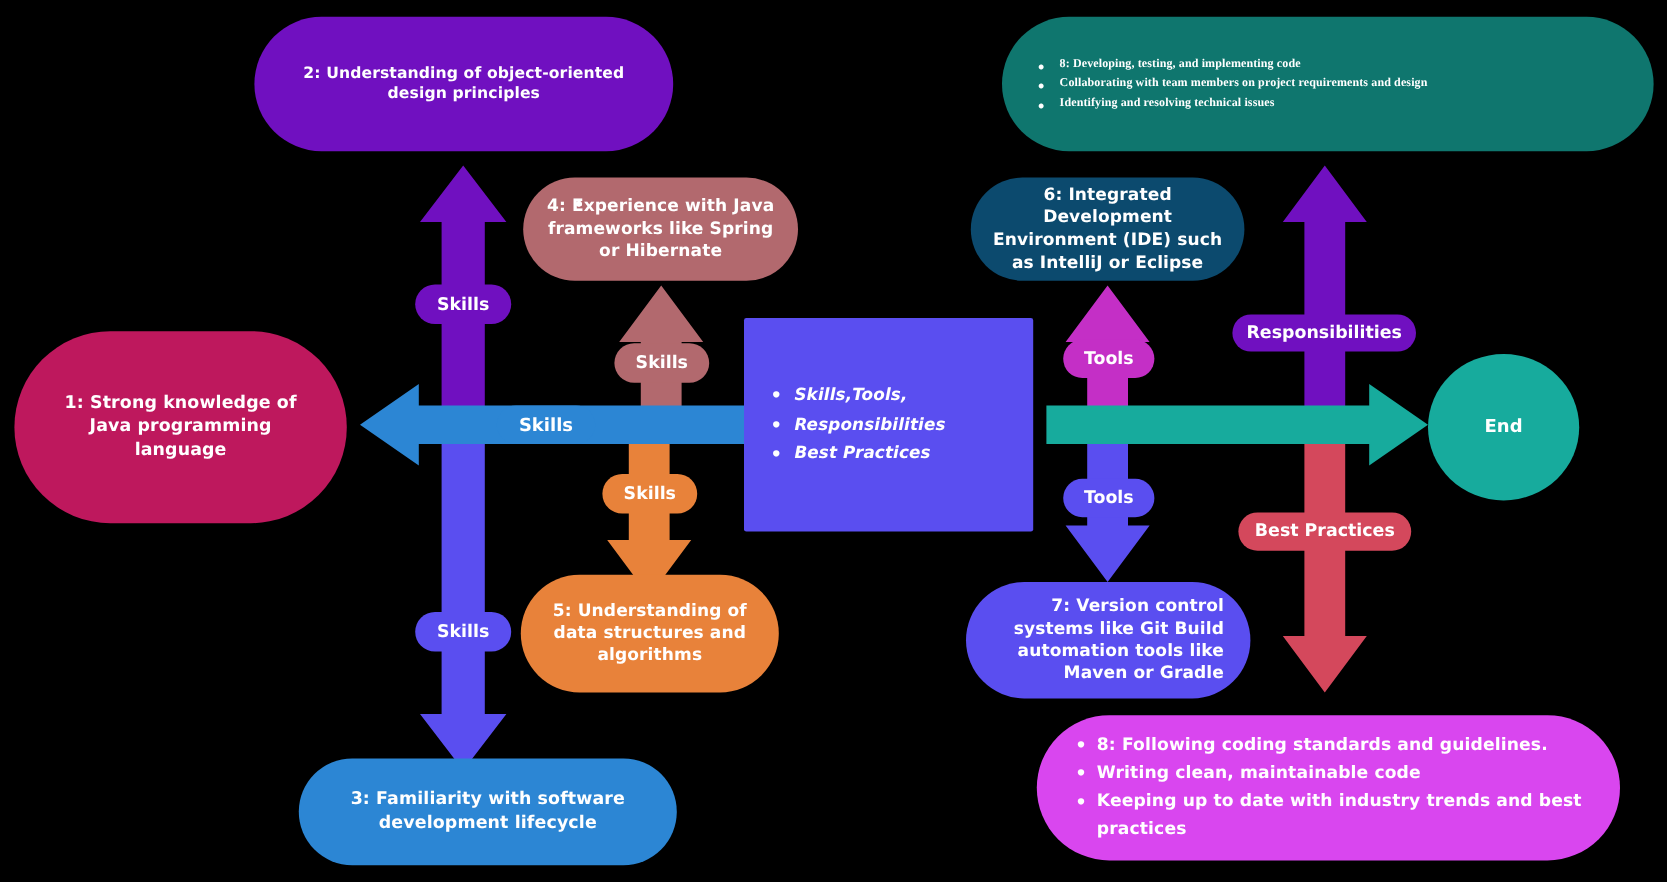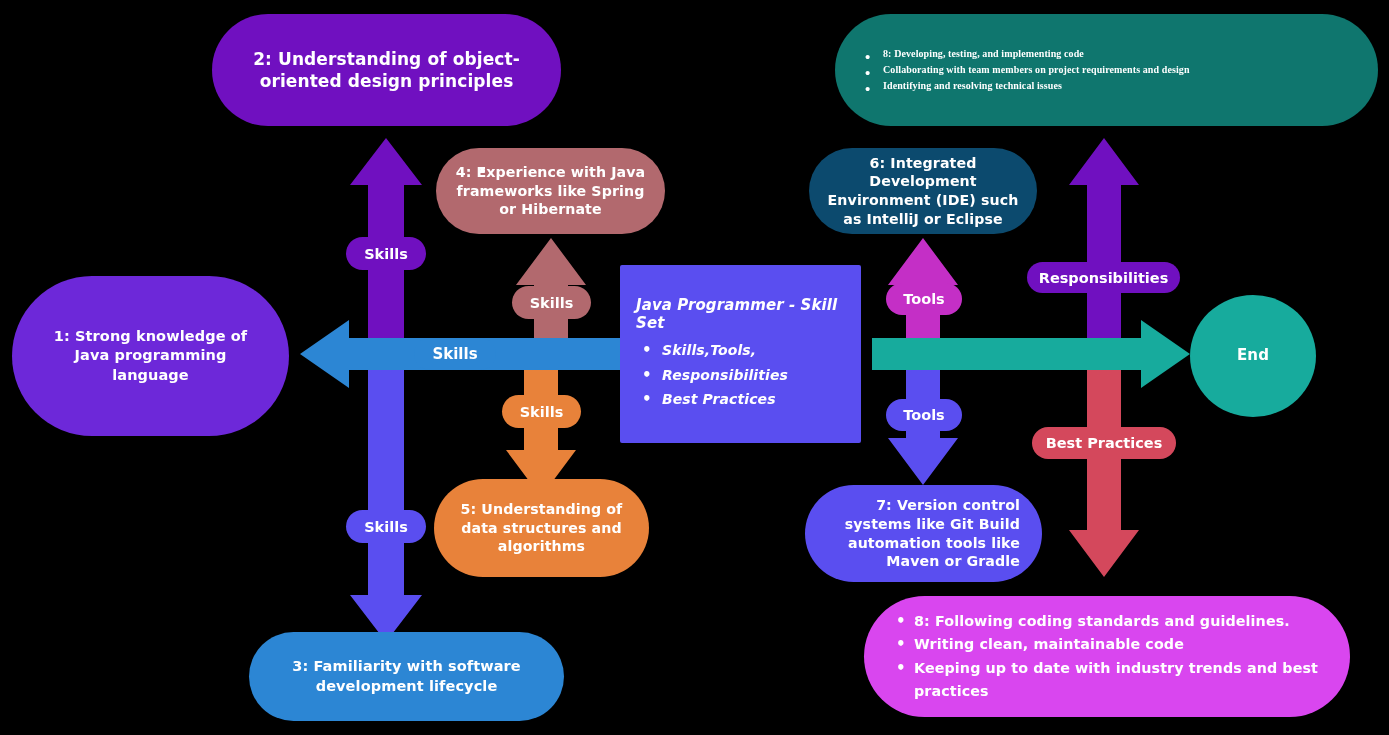--- a/index.html
+++ b/index.html
@@ -52,21 +52,21 @@
 
     <path fill="#5a4ef0" d="M906 352 L906 438 L888 438 L923 485 L958 438 L940 438 L940 352 Z"></path>
 
     <path fill="#7010c0" d="M1087 362 L1087 185 L1069 185 L1104 138 L1139 185 L1121 185 L1121 362 Z"></path>
 
     <path fill="#d4485c" d="M1087 352 L1087 530 L1069 530 L1104 577 L1139 530 L1121 530 L1121 352 Z"></path>
 
     <path fill="#17ab9d" d="M1190 354 L1141 320 L1141 338 L872 338 L872 370 L1141 370 L1141 388 Z"></path>
   </svg>
 
-  <div class="node pill centered" style="left:212px;top:14px;width:349px;height:112px;background:#7010c0;font-size:17px;padding:0 28px;">
+  <div class="node pill centered" style="left:212px;top:14px;width:349px;height:112px;background:#7010c0;font-size:13px;padding:0 28px;">
     <div class="ln">2: Understanding of object-oriented design principles</div>
   </div>
 
   <div class="node pill" style="left:835px;top:14px;width:543px;height:112px;background:#0f766e;font-size:10px;padding:0 22px;font-family:Liberation Serif, serif;">
     <ul class="bl">
       <li>8:  Developing, testing, and implementing code</li>
       <li>Collaborating with team members on project requirements and design</li>
       <li>Identifying and resolving technical issues</li>
     </ul>
   </div>
@@ -75,26 +75,25 @@
     <div style="position:relative;">
       <span style="position:absolute;left:24px;top:0;">•</span>
       <div class="ln">4: Experience with Java frameworks like Spring or Hibernate</div>
     </div>
   </div>
 
   <div class="node pill centered" style="left:809px;top:148px;width:228px;height:86px;background:#0c4a6e;font-size:14.2px;padding:0 16px;">
     <div class="ln">6: Integrated Development Environment (IDE) such as IntelliJ or Eclipse</div>
   </div>
 
-  <div class="node pill centered" style="left:12px;top:276px;width:277px;height:160px;background:#6d28d9;font-size:14.5px;padding:0 34px;">
+  <div class="node pill centered" style="left:12px;top:276px;width:277px;height:160px;background:#be185d;font-size:14.5px;padding:0 34px;">
     <div class="ln">1: Strong knowledge of Java programming language</div>
   </div>
 
   <div class="node rect center-card" style="left:620px;top:265px;width:241px;height:178px;background:#5a4ef0;">
-    <div class="title">Java Programmer - Skill Set</div>
     <ul class="bl">
       <li>Skills,Tools,</li>
       <li>Responsibilities</li>
       <li>Best Practices</li>
     </ul>
   </div>
 
   <div class="node circle" style="left:1190px;top:295px;width:126px;height:122px;background:#17ab9d;font-size:15px;">
     <div class="ln">End</div>
   </div>

